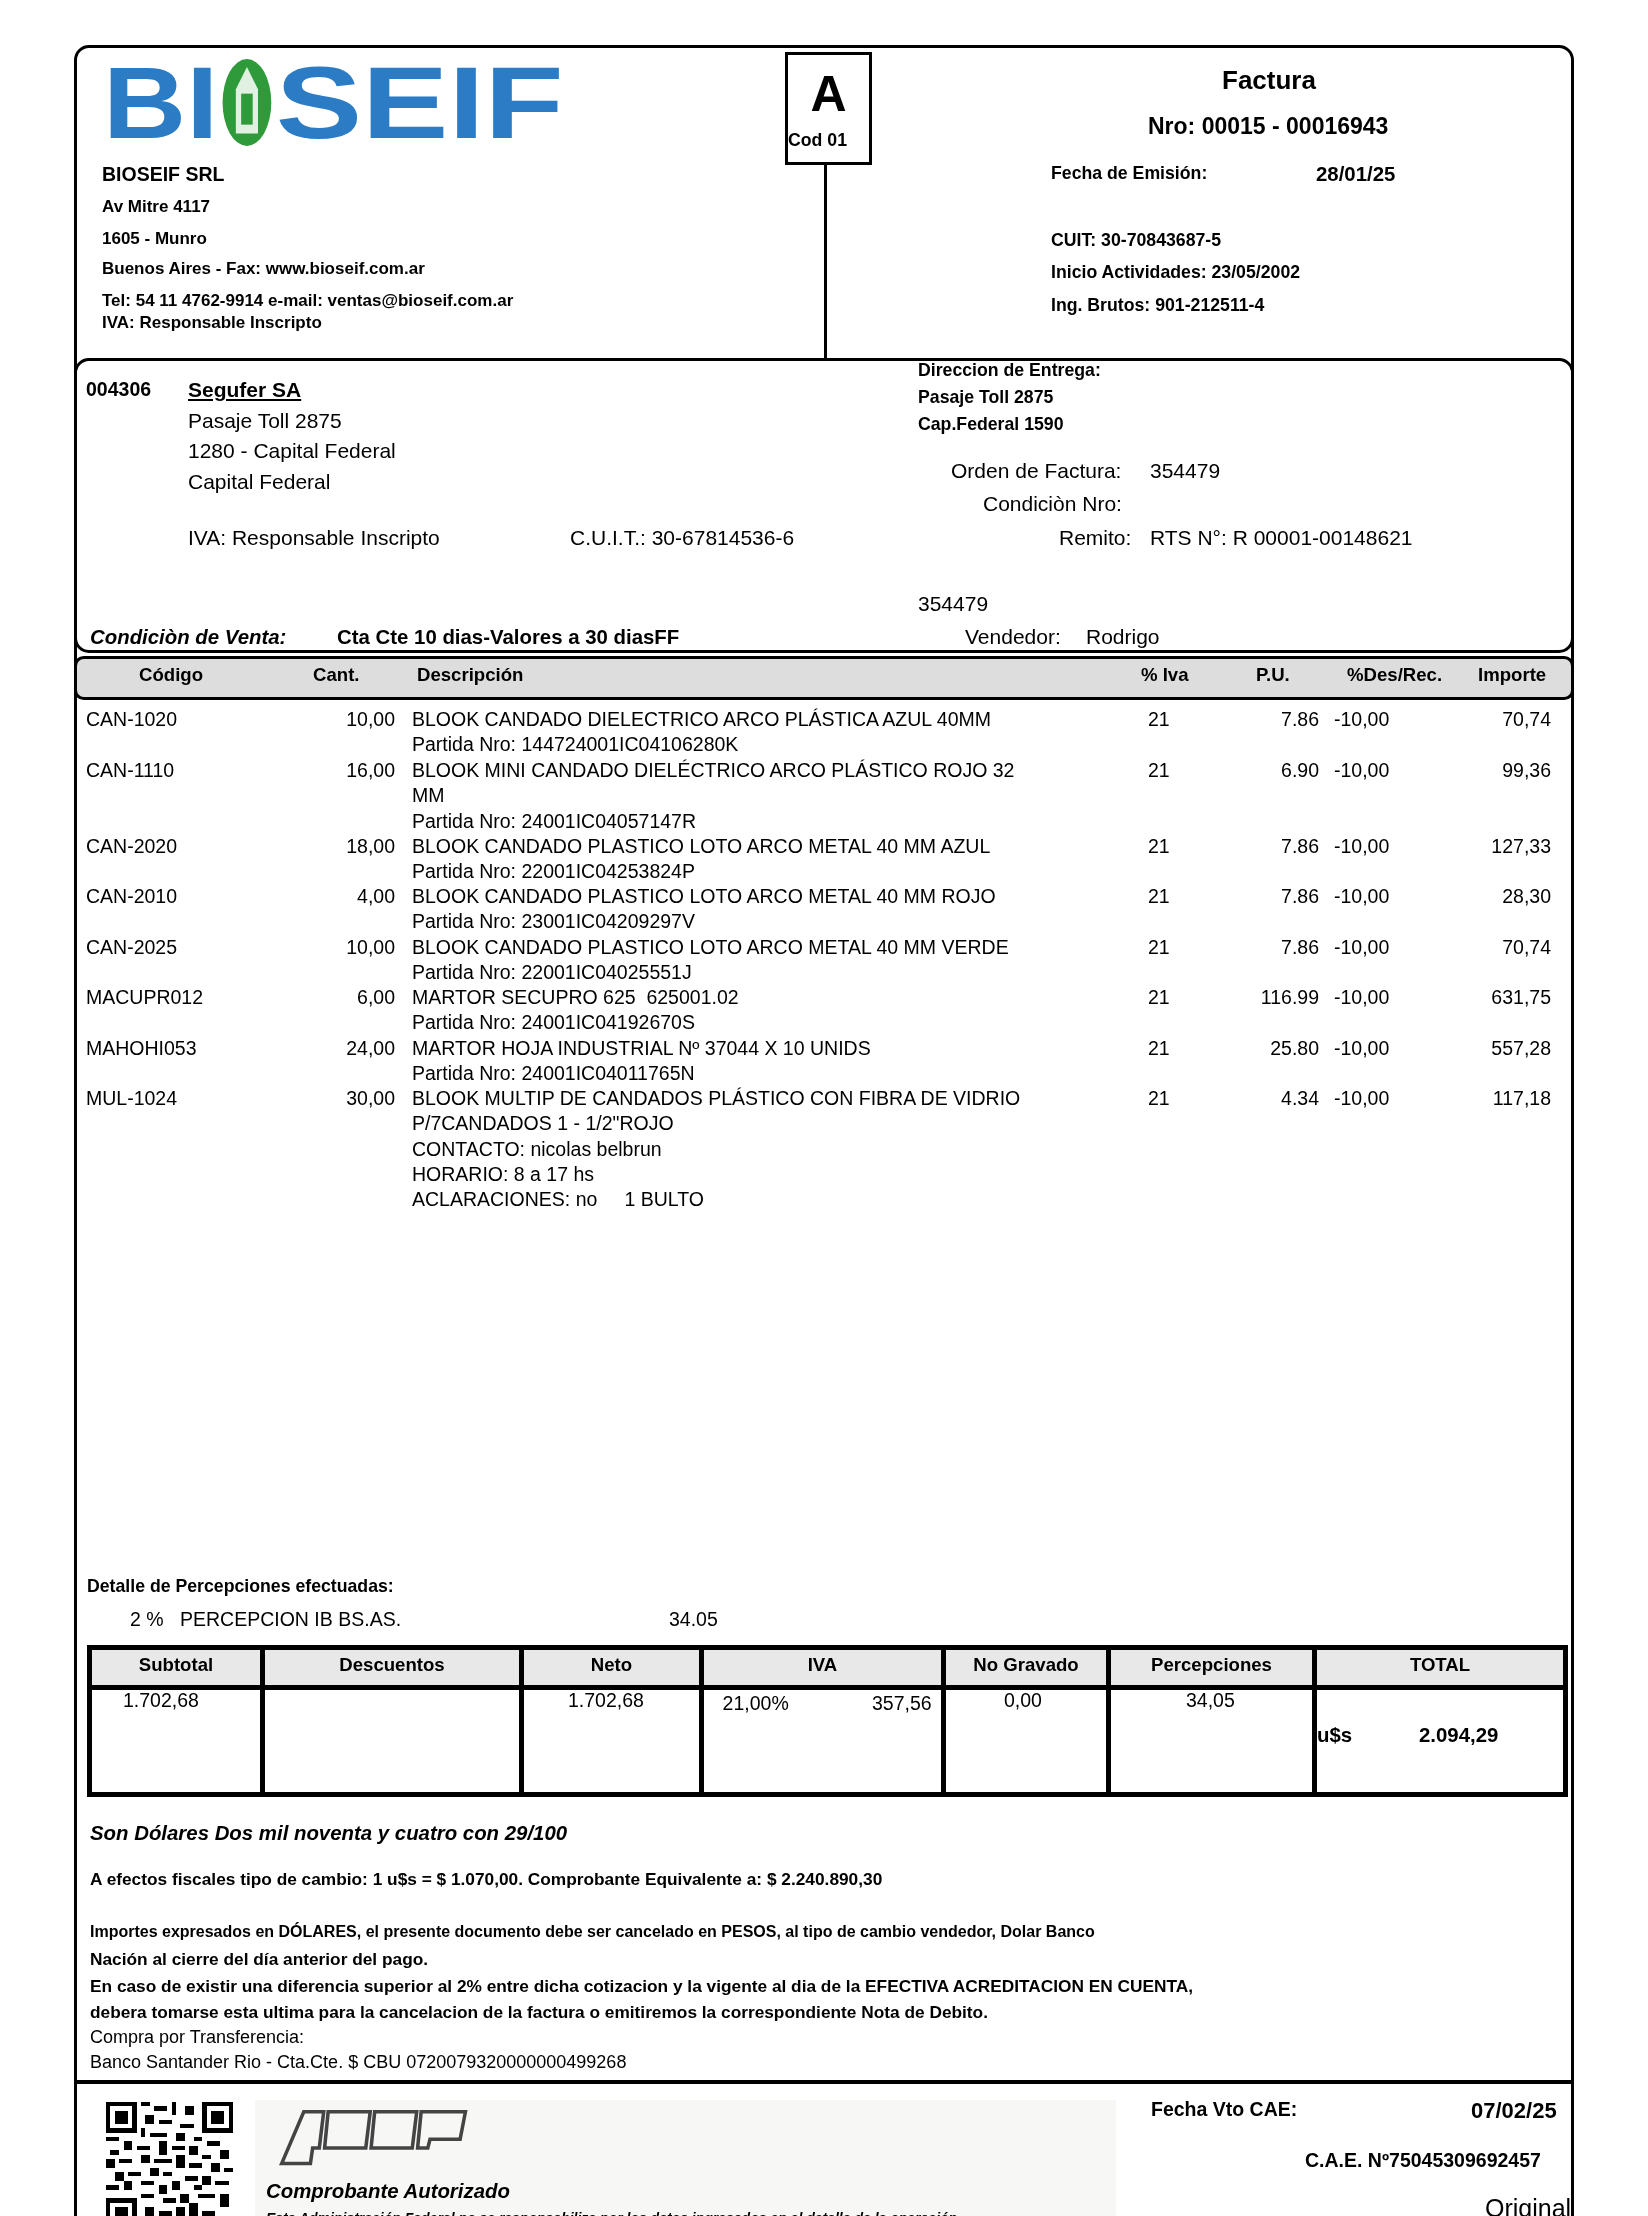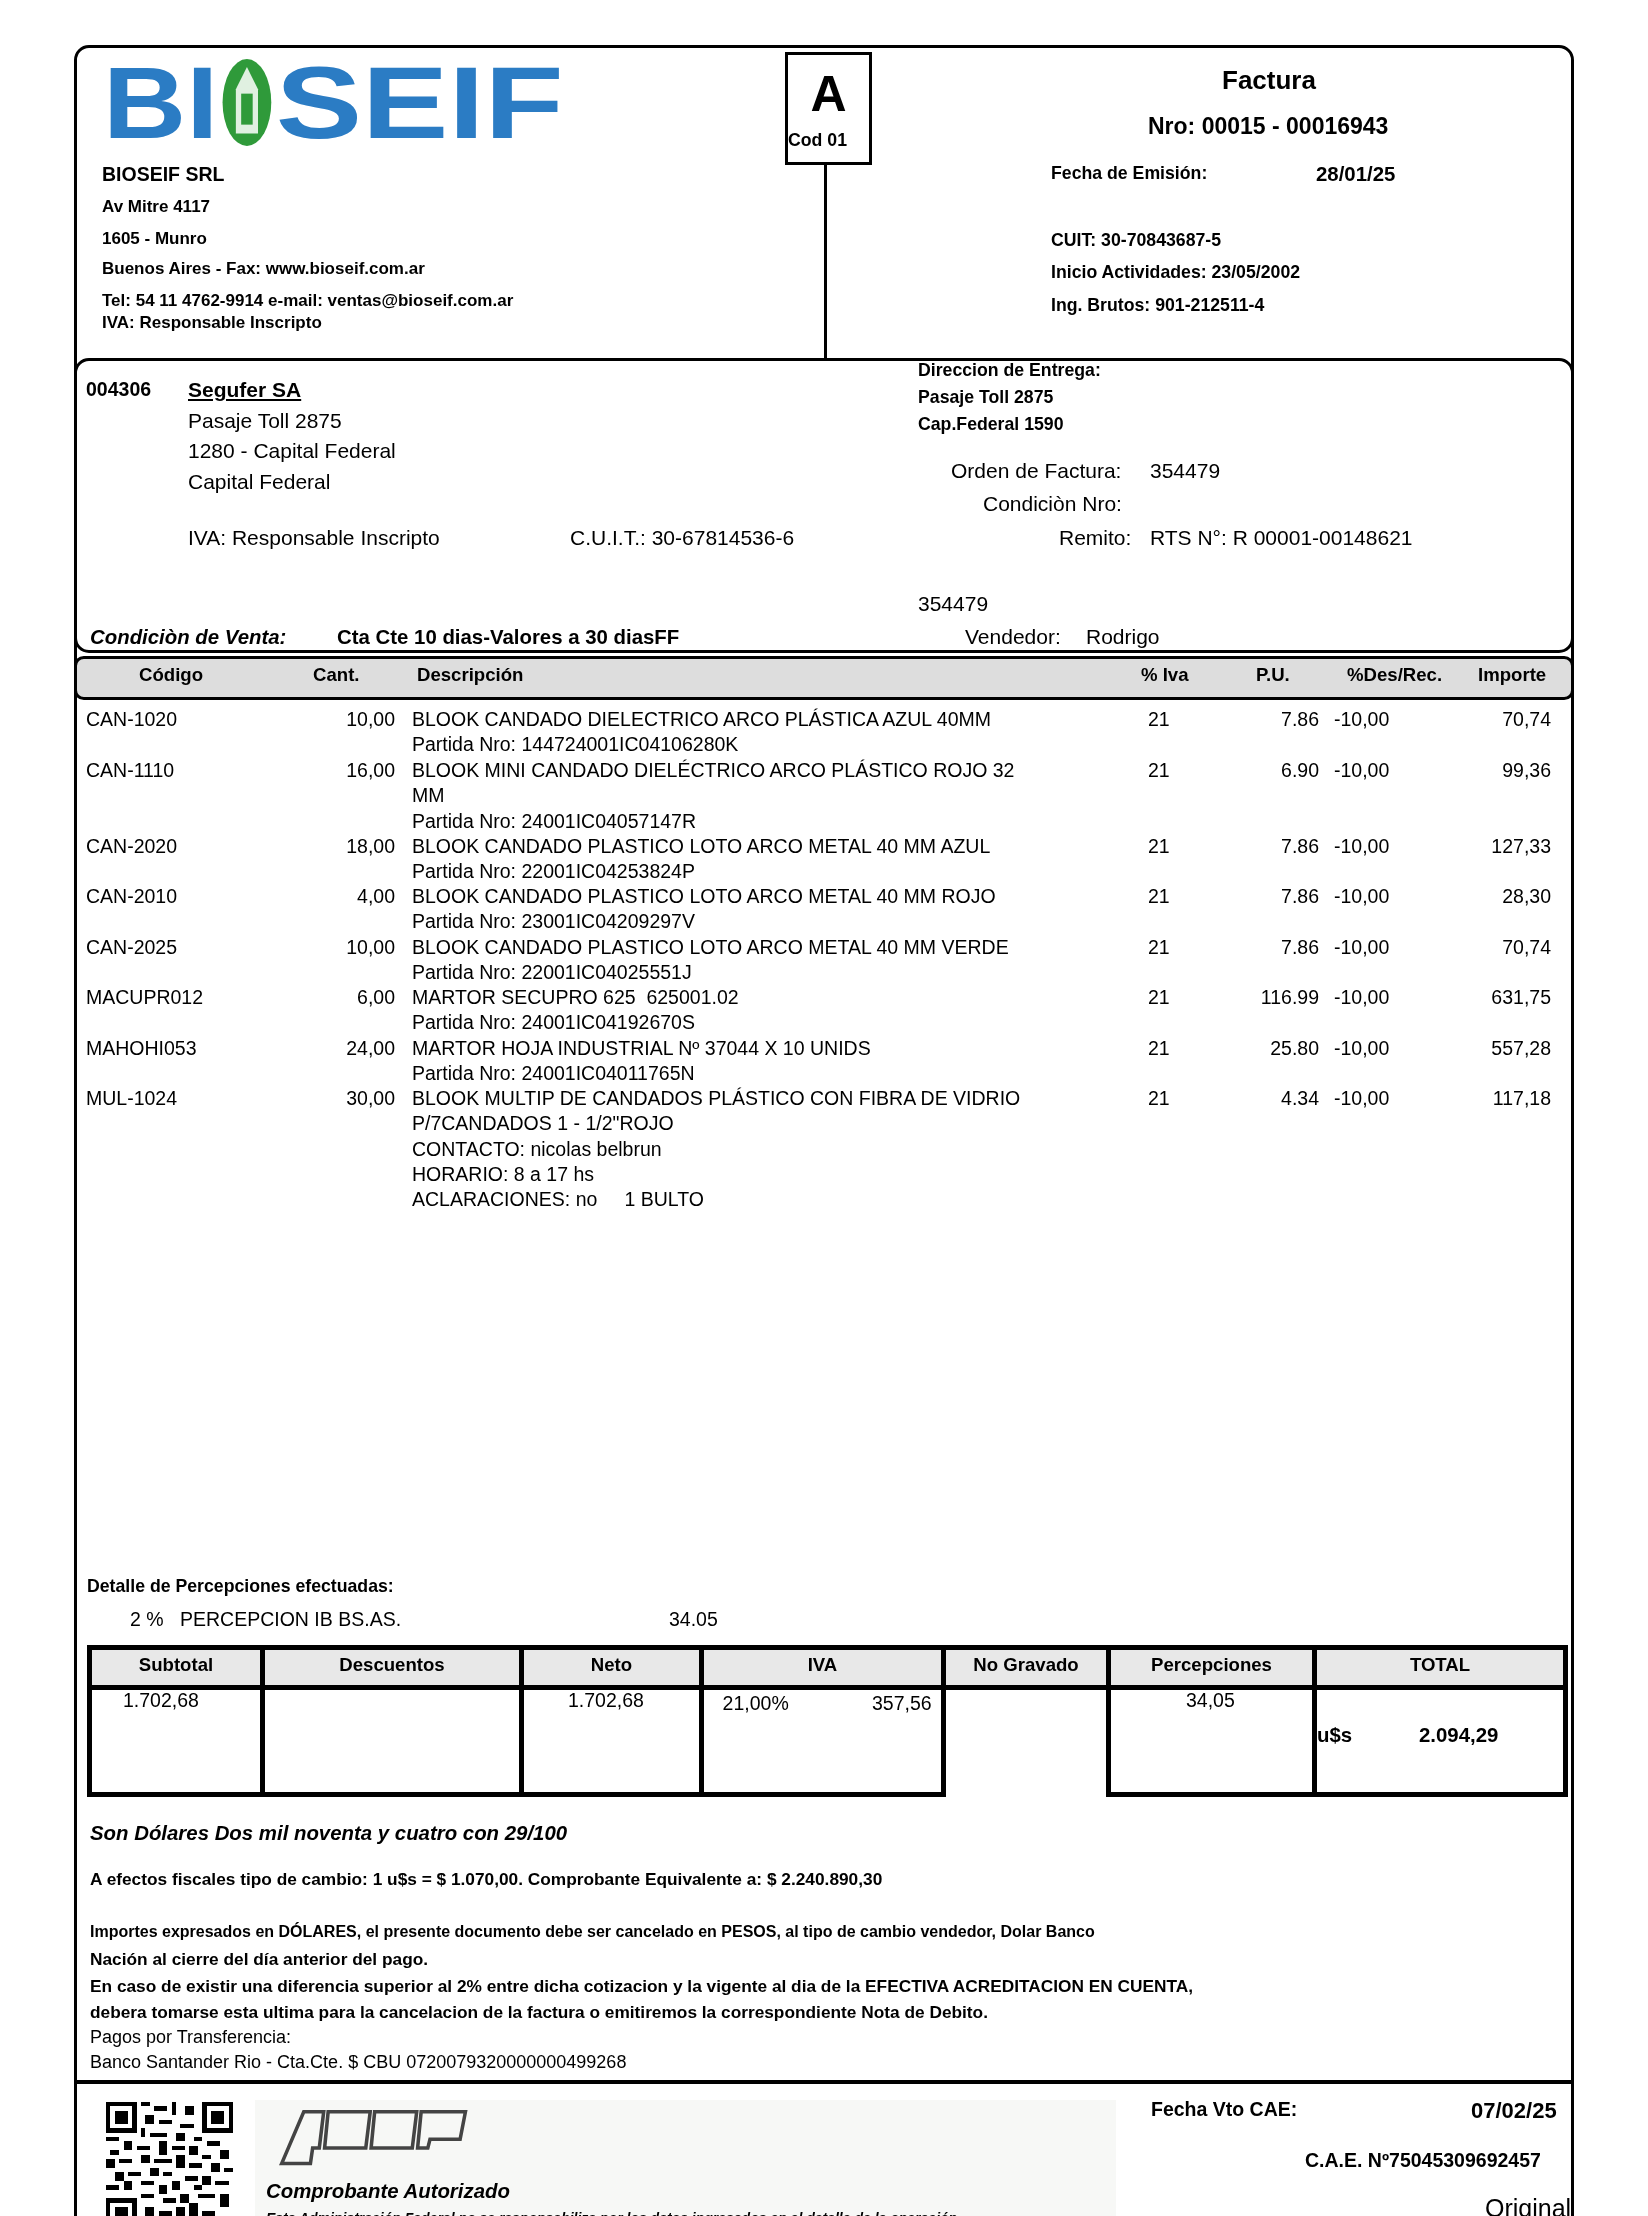--- a/index.html
+++ b/index.html
@@ -208,20 +208,23 @@
   </div>
   <div class="tcell" style="left:612px;width:242px;">
     <div class="thd">IVA</div>
     <div class="tbody">
       <div class="abs" style="left:18.6px;top:11.5px;font-size:19.5px;">21,00%</div>
       <div class="abs" style="left:168px;top:11.5px;font-size:19.5px;">357,56</div>
     </div>
   </div>
   <div class="tcell" style="left:854px;width:165px;">
     <div class="thd">No Gravado</div>
+    <div class="tbody">
+        <div class="abs" style="left:58px;top:8.9px;font-size:19.5px;">0,00</div>
+      </div>
   </div>
   <div class="tcell" style="left:1019px;width:206px;">
     <div class="thd">Percepciones</div>
     <div class="tbody">
         <div class="abs" style="left:75px;top:8.9px;font-size:19.5px;">34,05</div>
       </div>
   </div>
   <div class="tcell" style="left:1225px;width:256px;border-right:5.3px solid #000;">
     <div class="thd">TOTAL</div>
     <div class="tbody">
@@ -230,21 +233,21 @@
     </div>
   </div>
 </div>
 
 <div class="abs b i" style="left:90px;top:1822px;font-size:20.4px;">Son Dólares  Dos mil noventa y cuatro con 29/100</div>
 <div class="abs b" style="left:90px;top:1869px;font-size:17.3px;">A efectos fiscales tipo de cambio: 1 u$s = $ 1.070,00. Comprobante Equivalente a: $ 2.240.890,30</div>
 <div class="abs b" style="left:90px;top:1923px;font-size:16px;">Importes expresados en DÓLARES, el presente documento debe ser cancelado en PESOS, al tipo de cambio vendedor, Dolar Banco</div>
 <div class="abs b" style="left:90px;top:1949px;font-size:17.3px;">Nación al cierre del día anterior del pago.</div>
 <div class="abs b" style="left:90px;top:1976px;font-size:17.3px;">En caso de existir una diferencia superior al 2% entre dicha cotizacion y la vigente al dia de la EFECTIVA ACREDITACION EN CUENTA,</div>
 <div class="abs b" style="left:90px;top:2002px;font-size:17.3px;">debera tomarse esta ultima para la cancelacion de la factura o emitiremos la correspondiente Nota de Debito.</div>
-<div class="abs" style="left:90px;top:2027px;font-size:18px;">Pagos por Transferencia:</div>
+<div class="abs" style="left:90px;top:2027px;font-size:18px;">Compra por Transferencia:</div>
 <div class="abs" style="left:90px;top:2052px;font-size:18px;">Banco Santander Rio - Cta.Cte. $ CBU 0720079320000000499268</div>
 
 <div class="hline" style="left:74px;top:2080px;width:1500px;height:3.5px;"></div>
 
 <svg class="qr" viewBox="0 0 29 29" shape-rendering="crispEdges">
   <rect width="29" height="29" fill="#fff"></rect>
   <rect x="0" y="0" width="7" height="7" fill="#000"></rect>
     <rect x="1" y="1" width="5" height="5" fill="#fff"></rect>
     <rect x="2" y="2" width="3" height="3" fill="#000"></rect>
   <rect x="22" y="0" width="7" height="7" fill="#000"></rect>

